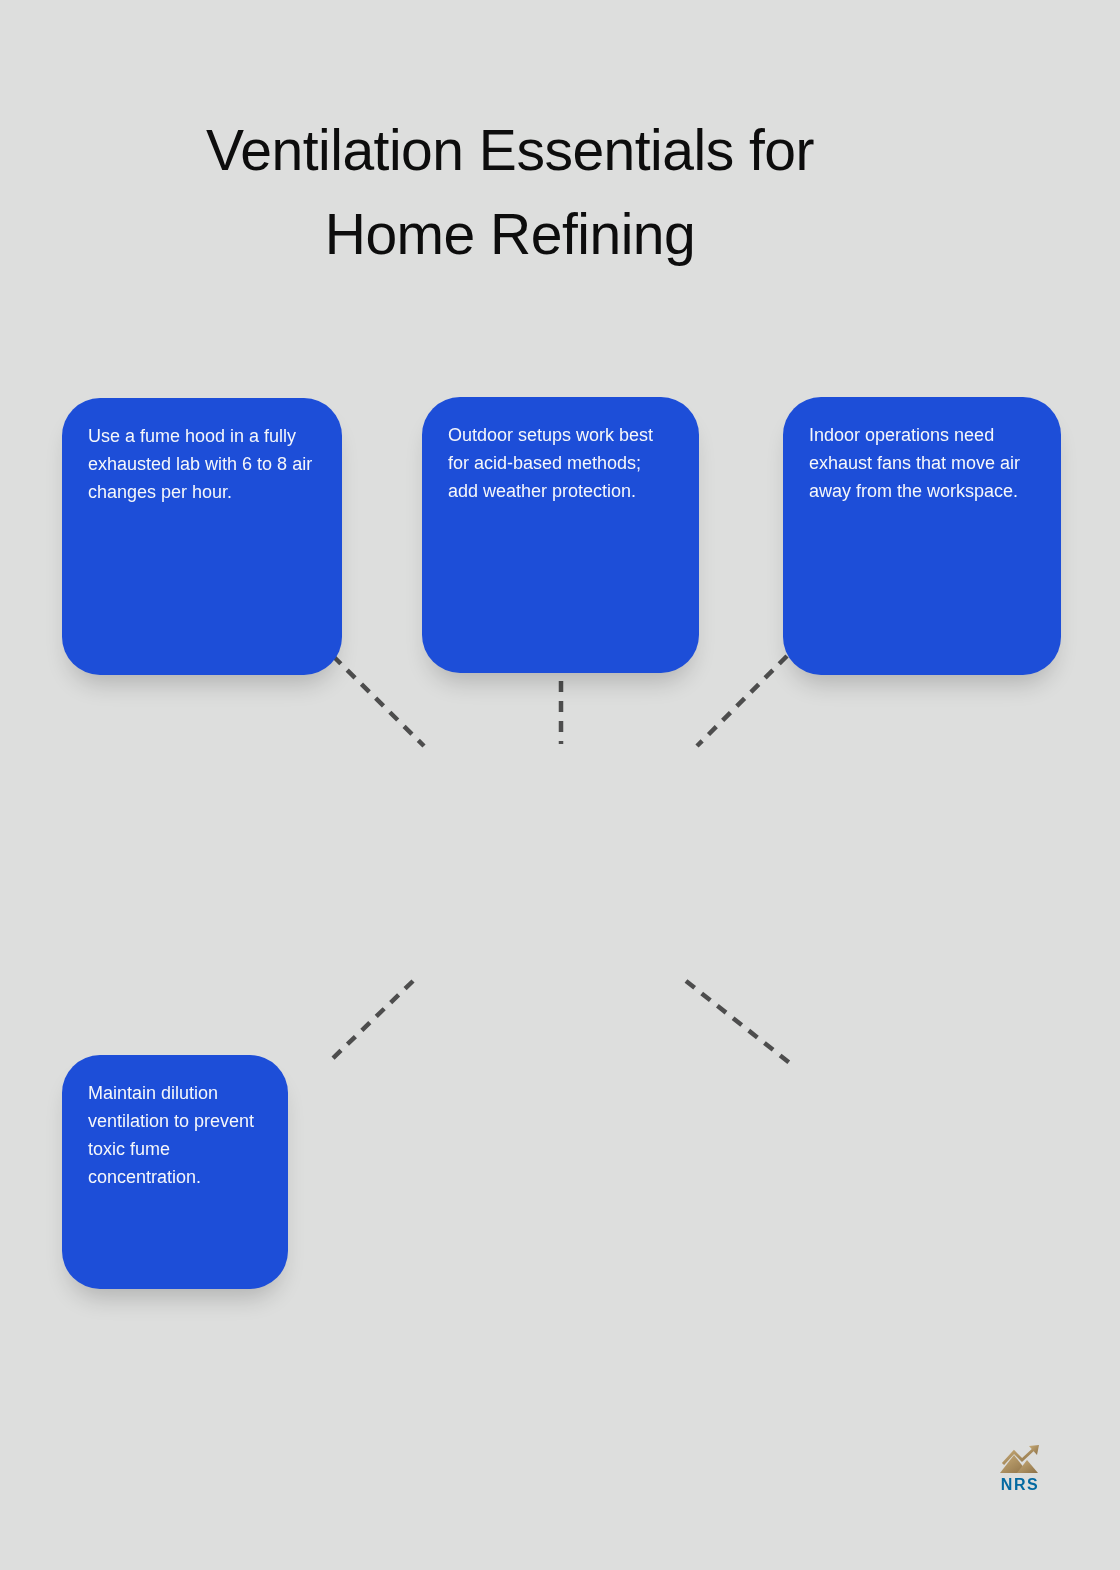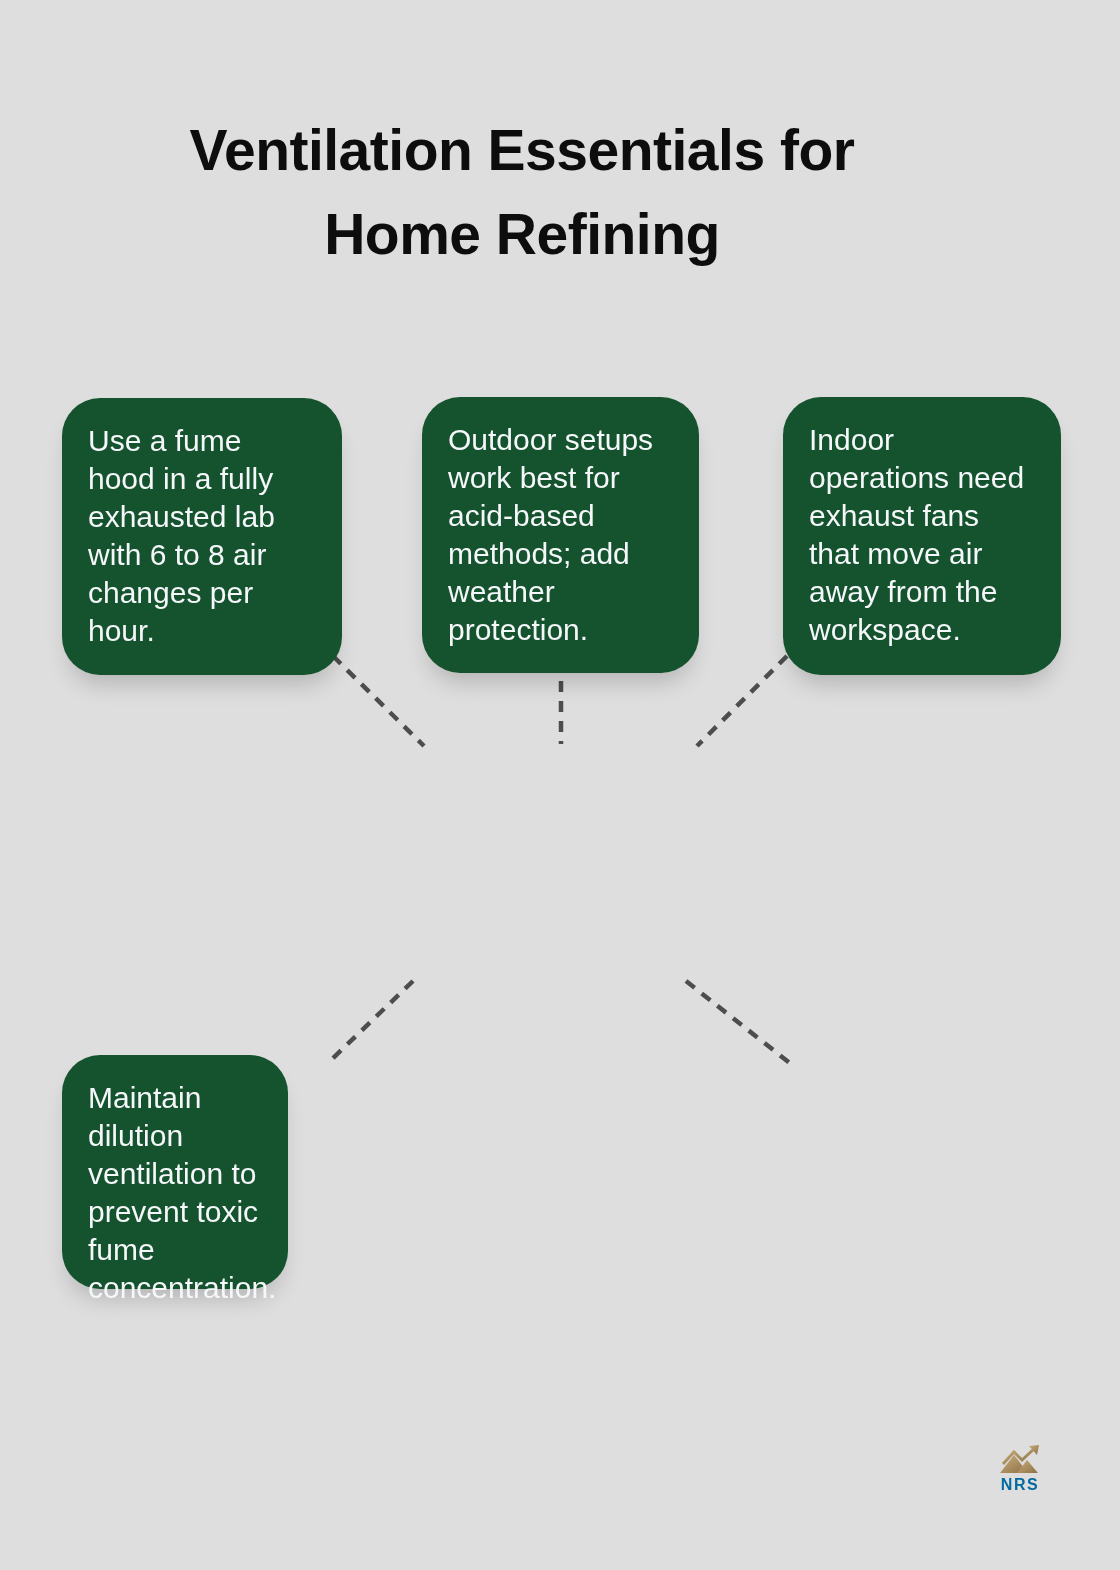--- a/index.html
+++ b/index.html
@@ -13,37 +13,37 @@
   }
   .stage {
     position: absolute;
     inset: 0;
     width: 1120px;
     height: 1570px;
   }
   .title {
     position: absolute;
     top: 108px;
-    left: 16px;
+    left: 4px;
     width: 1012px;
     text-align: center;
-    font-weight: bold;
+    font-weight: normal;
     font-size: 57px;
     line-height: 84px;
     color: #0d0d0d;
     letter-spacing: -0.5px;
   }
   .title span { display: block; }
   .node {
     position: absolute;
-    background: #14532d;
+    background: #1d4ed8;
     border-radius: 38px;
     color: #f5f7fa;
-    font-size: 30px;
-    line-height: 38px;
+    font-size: 18px;
+    line-height: 28px;
     padding: 24px 26px;
     box-sizing: border-box;
     box-shadow: 0 16px 24px -8px rgba(0,0,0,0.20);
   }
   .node-tl { left: 62px;  top: 398px;  width: 280px; height: 277px; }
   .node-tm { left: 422px; top: 397px;  width: 277px; height: 276px; }
   .node-tr { left: 783px; top: 397px;  width: 278px; height: 278px; }
   .node-bl { left: 62px;  top: 1055px; width: 226px; height: 234px; }
   .node-br { left: 787px; top: 1057px; width: 280px; height: 271px; }
   .center-node {

